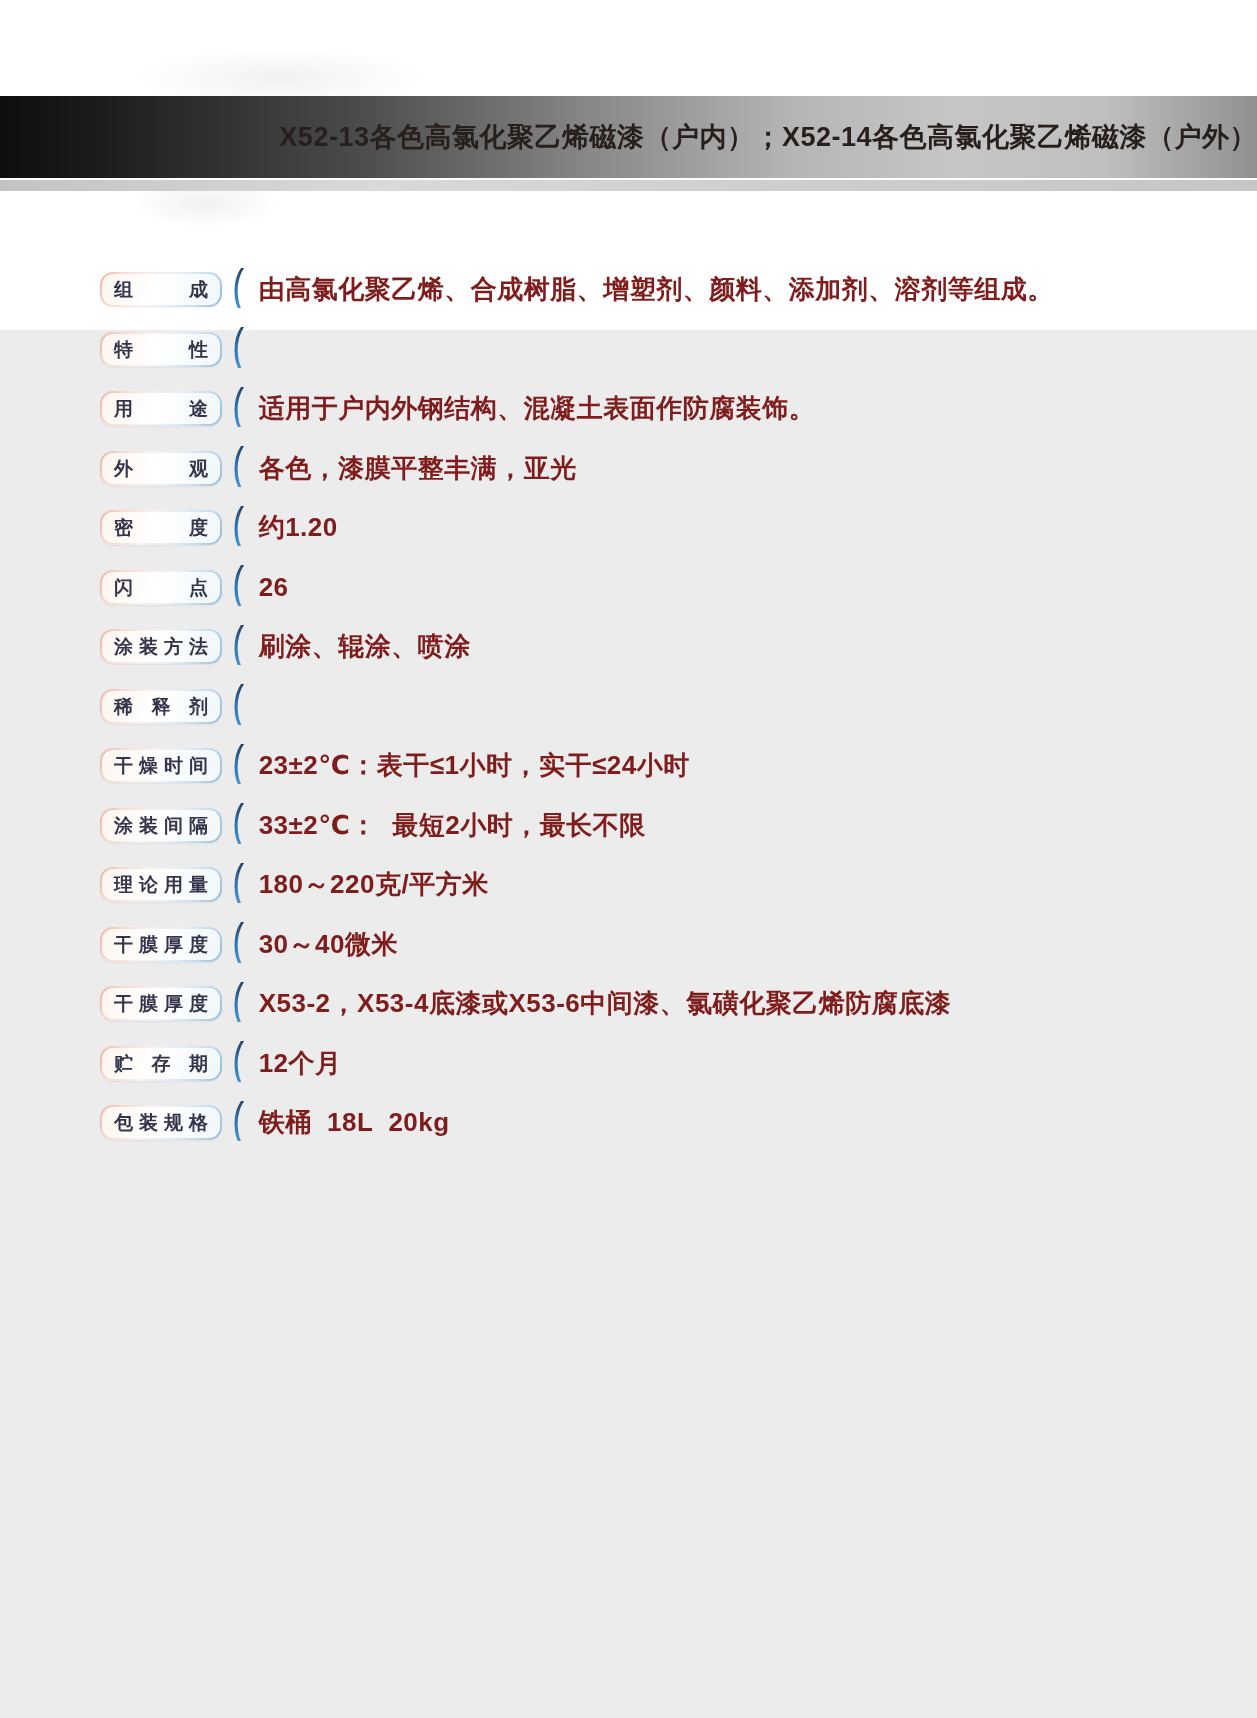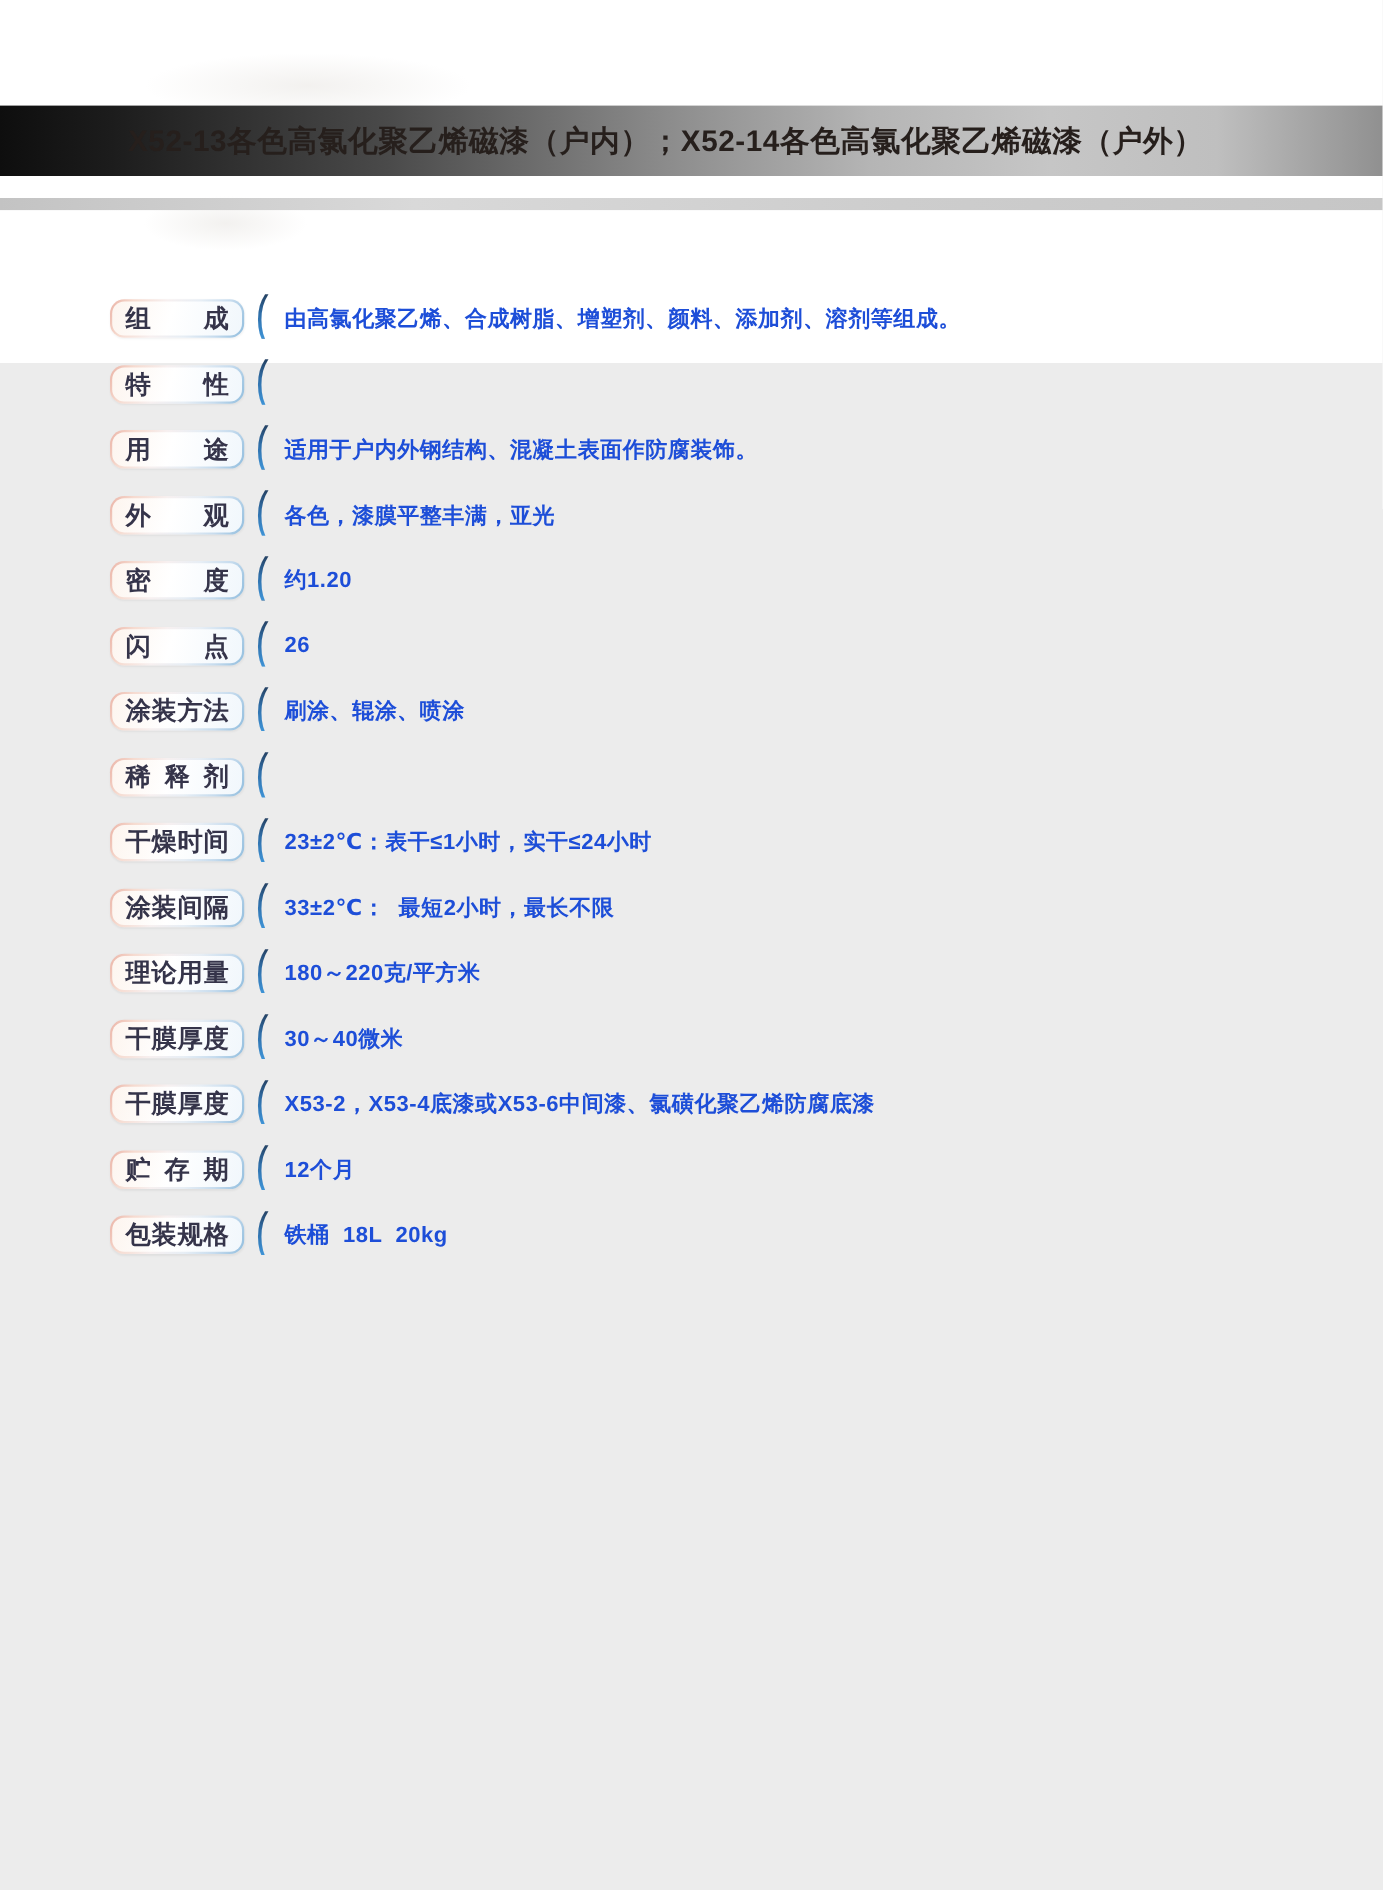--- a/index.html
+++ b/index.html
@@ -7,24 +7,24 @@
     width:1257px;height:1718px;position:relative;overflow:hidden;
     background:#ffffff;font-family:"Liberation Sans","DejaVu Sans",sans-serif;
   }
   .watermark-blob{
     position:absolute;border-radius:50%;
     background:radial-gradient(ellipse at center, rgba(210,205,198,0.28), rgba(255,255,255,0) 70%);
   }
   .blob-a{left:130px;top:48px;width:300px;height:60px;}
   .blob-b{left:130px;top:178px;width:150px;height:50px;}
   .header-bar{
-    position:absolute;left:0;top:96px;width:100%;height:64px;
+    position:absolute;left:0;top:96px;width:100%;height:82px;
     background:linear-gradient(90deg,#0e0e0e 0%,#1c1c1c 8%,#4a4a4a 28%,#8b8b8b 48%,#b5b5b5 63%,#c6c6c6 76%,#bfbfbf 88%,#909090 100%);
     display:flex;align-items:center;justify-content:flex-end;
-    padding-right:163px;box-sizing:border-box;
+    box-sizing:border-box;
   }
   .header-title{
     font-size:27px;font-weight:bold;color:#261f1c;letter-spacing:0.5px;white-space:nowrap;
   }
   .sub-strip{
     position:absolute;left:0;top:180px;width:100%;height:11px;
     background:linear-gradient(90deg,#c3c3c3,#d9d9d9 30%,#cdcdcd 65%,#c6c6c6 100%);
   }
   .content-bg{
     position:absolute;left:0;top:330px;width:100%;bottom:0;background:#ececec;
@@ -39,32 +39,32 @@
     flex:0 0 auto;border-radius:13px;padding:2px;
     background:linear-gradient(115deg,#eab2a5 0%,#f6dbd0 16%,#f7f0f0 38%,#e7eef5 60%,#c7dcee 80%,#8fbcdd 100%);
     box-shadow:0 1px 2px rgba(0,0,0,0.05);
   }
   .pill-inner{
     width:94px;height:31px;border-radius:11px;padding:0 12px;
     background:linear-gradient(105deg,#fdf5ef 0%,#ffffff 45%,#f1f7fc 100%);
     display:flex;align-items:center;
   }
   .pill-label{
-    display:block;width:100%;font-size:23px;font-weight:bold;color:#35344a;
+    display:block;width:100%;font-size:19px;font-weight:bold;color:#35344a;
     line-height:1;text-align:justify;text-align-last:justify;white-space:nowrap;
   }
   .bracket{
     font-size:50px;font-weight:400;line-height:0.85;
     margin:0 12px 6px 8px;transform:scaleX(0.72);
     color:#3576b5;
     background:linear-gradient(#243d5c 0%,#2f6ea8 45%,#3e93d6 100%);
     -webkit-background-clip:text;background-clip:text;-webkit-text-fill-color:transparent;
   }
   .spec-value{
-    font-size:20px;font-weight:bold;color:#1d4ed8;white-space:pre-wrap;letter-spacing:0.5px;
+    font-size:26px;font-weight:bold;color:#7f1d1d;white-space:pre-wrap;letter-spacing:0.5px;
   }
 </style>
 </head>
 <body>
 
 <div class="watermark-blob blob-a"></div>
 <div class="watermark-blob blob-b"></div>
 
 <div class="header-bar">
   <div class="header-title">X52-13各色高氯化聚乙烯磁漆（户内）；X52-14各色高氯化聚乙烯磁漆（户外）</div>

